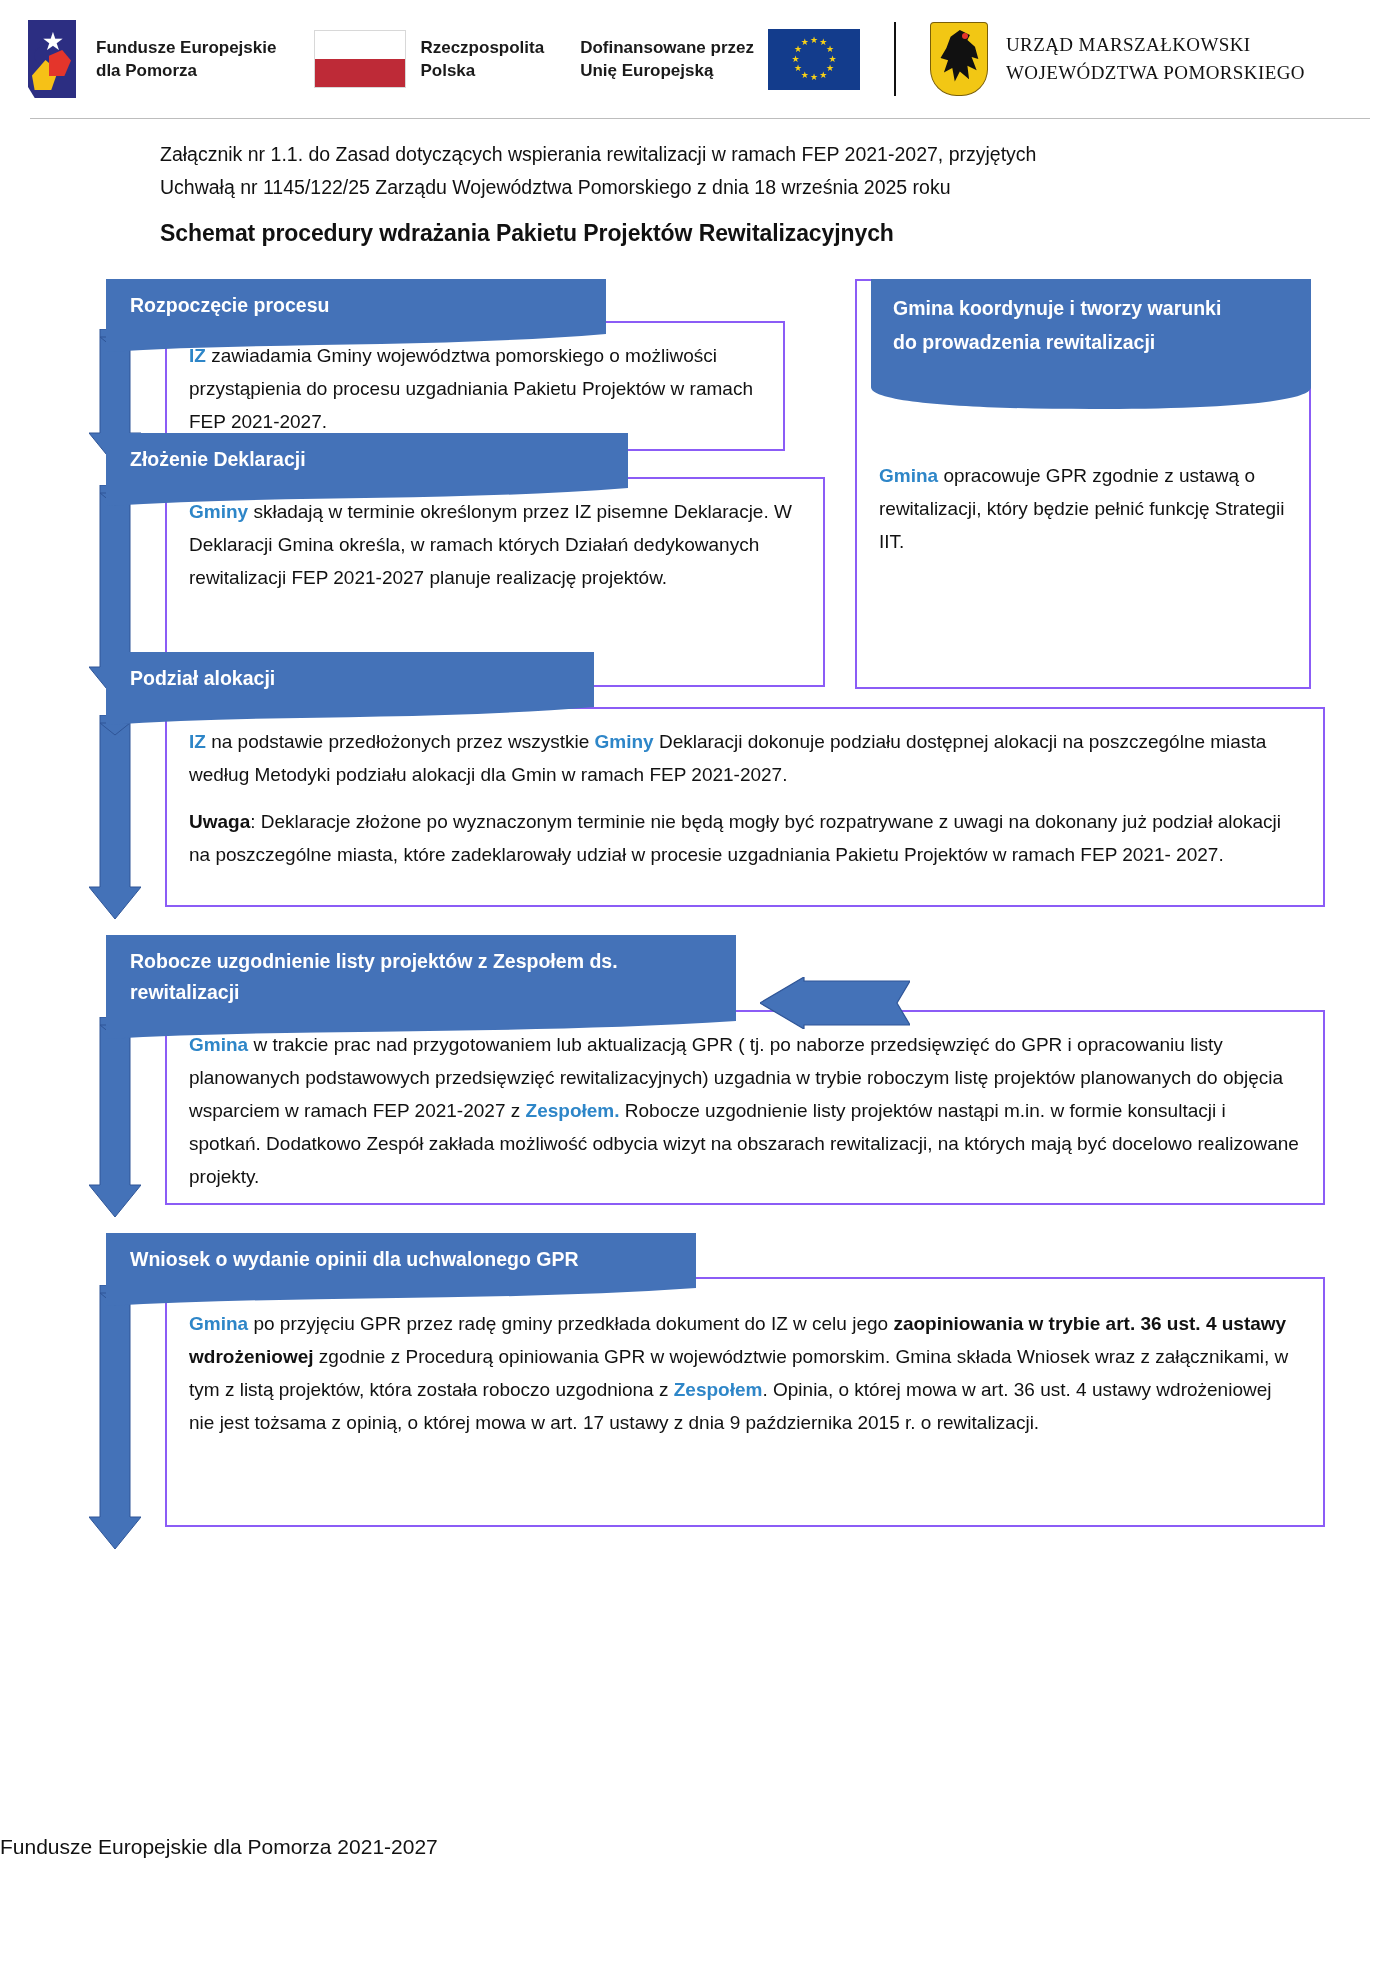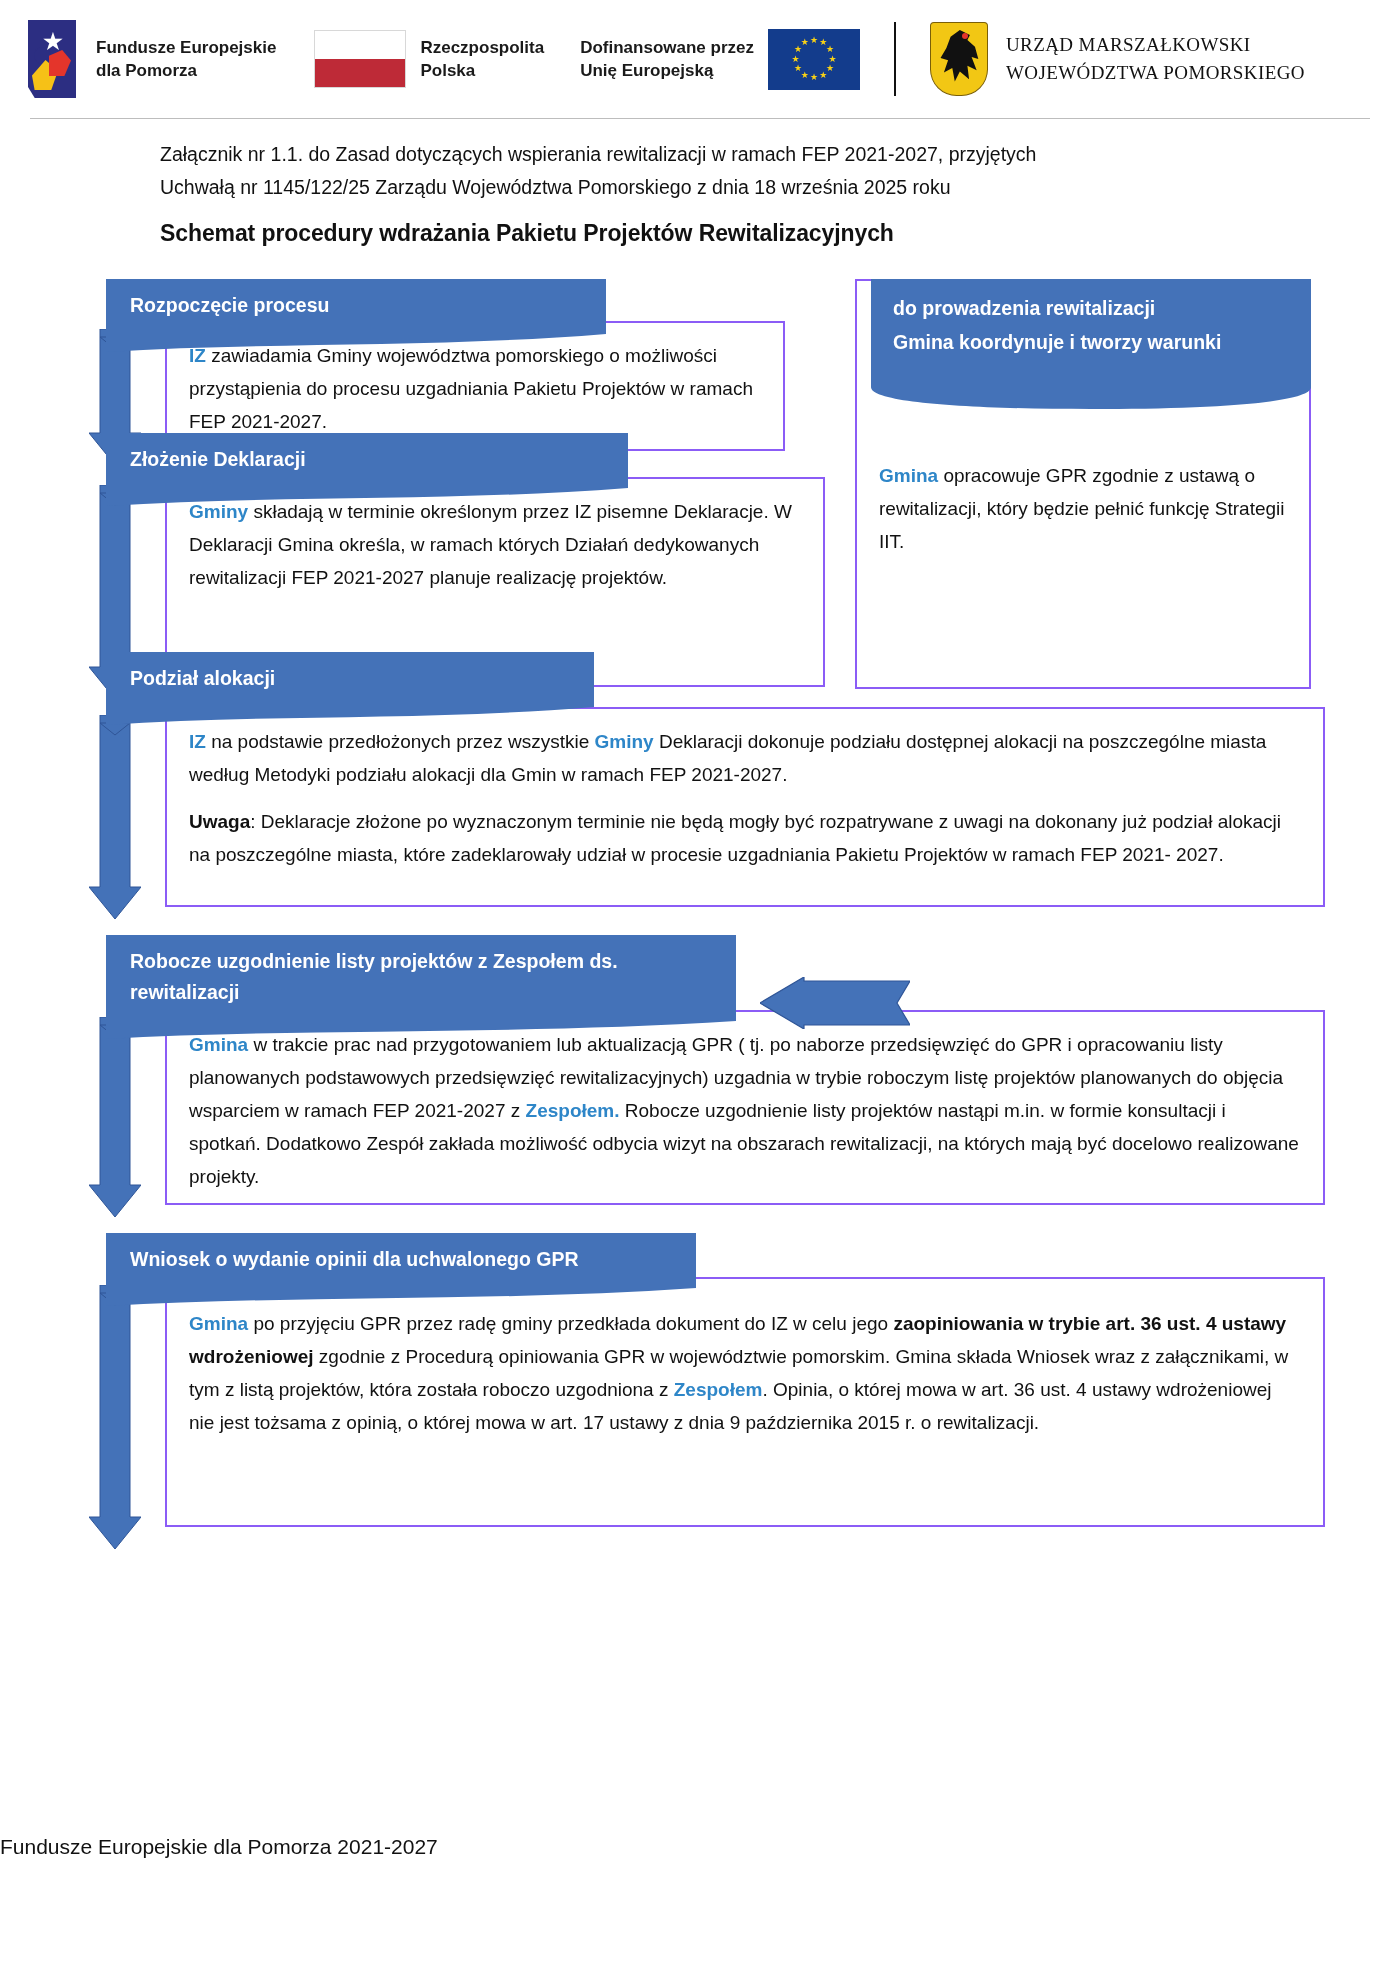--- a/index.html
+++ b/index.html
@@ -332,22 +332,22 @@
         <path d="M11,0 L41,0 L41,8 L26,20 L11,8 Z M11,8 L41,8 L41,182 L52,182 L26,214 L0,182 L11,182 Z" fill="#4472B8" stroke="#2F5597" stroke-width="1"></path>
       </svg>
     </div>
 
     <div class="card" style="left:855px; top:14px; width:456px; height:410px;">
       <div class="card-inner" style="padding-top:178px;">
           <p><span class="hl">Gmina</span> opracowuje GPR zgodnie z ustawą o rewitalizacji, który będzie pełnić funkcję Strategii IIT.</p>
         </div>
     </div>
     <div class="banner-curve" style="left:871px; top:14px; width:440px; height:108px;">
+      <div>Gmina koordynuje i tworzy warunki</div>
       <div>do prowadzenia rewitalizacji</div>
-      <div>Gmina koordynuje i tworzy warunki</div>
       <div class="curve">
         <svg viewBox="0 0 440 22" preserveAspectRatio="none">
           <path d="M0,0 L440,0 L440,0 C440,16 340,22 220,22 C100,22 0,16 0,0 Z" fill="#4472B8"></path>
         </svg>
       </div>
     </div>
 
     <div class="hArrow" style="left:760px; top:712px;">
       <svg width="150" height="52" viewBox="0 0 150 52">
         <path d="M150,4 L137,26 L150,48 L44,48 L44,52 L0,26 L44,0 L44,4 Z" fill="#4472B8" stroke="#2F5597" stroke-width="1.2"></path>

